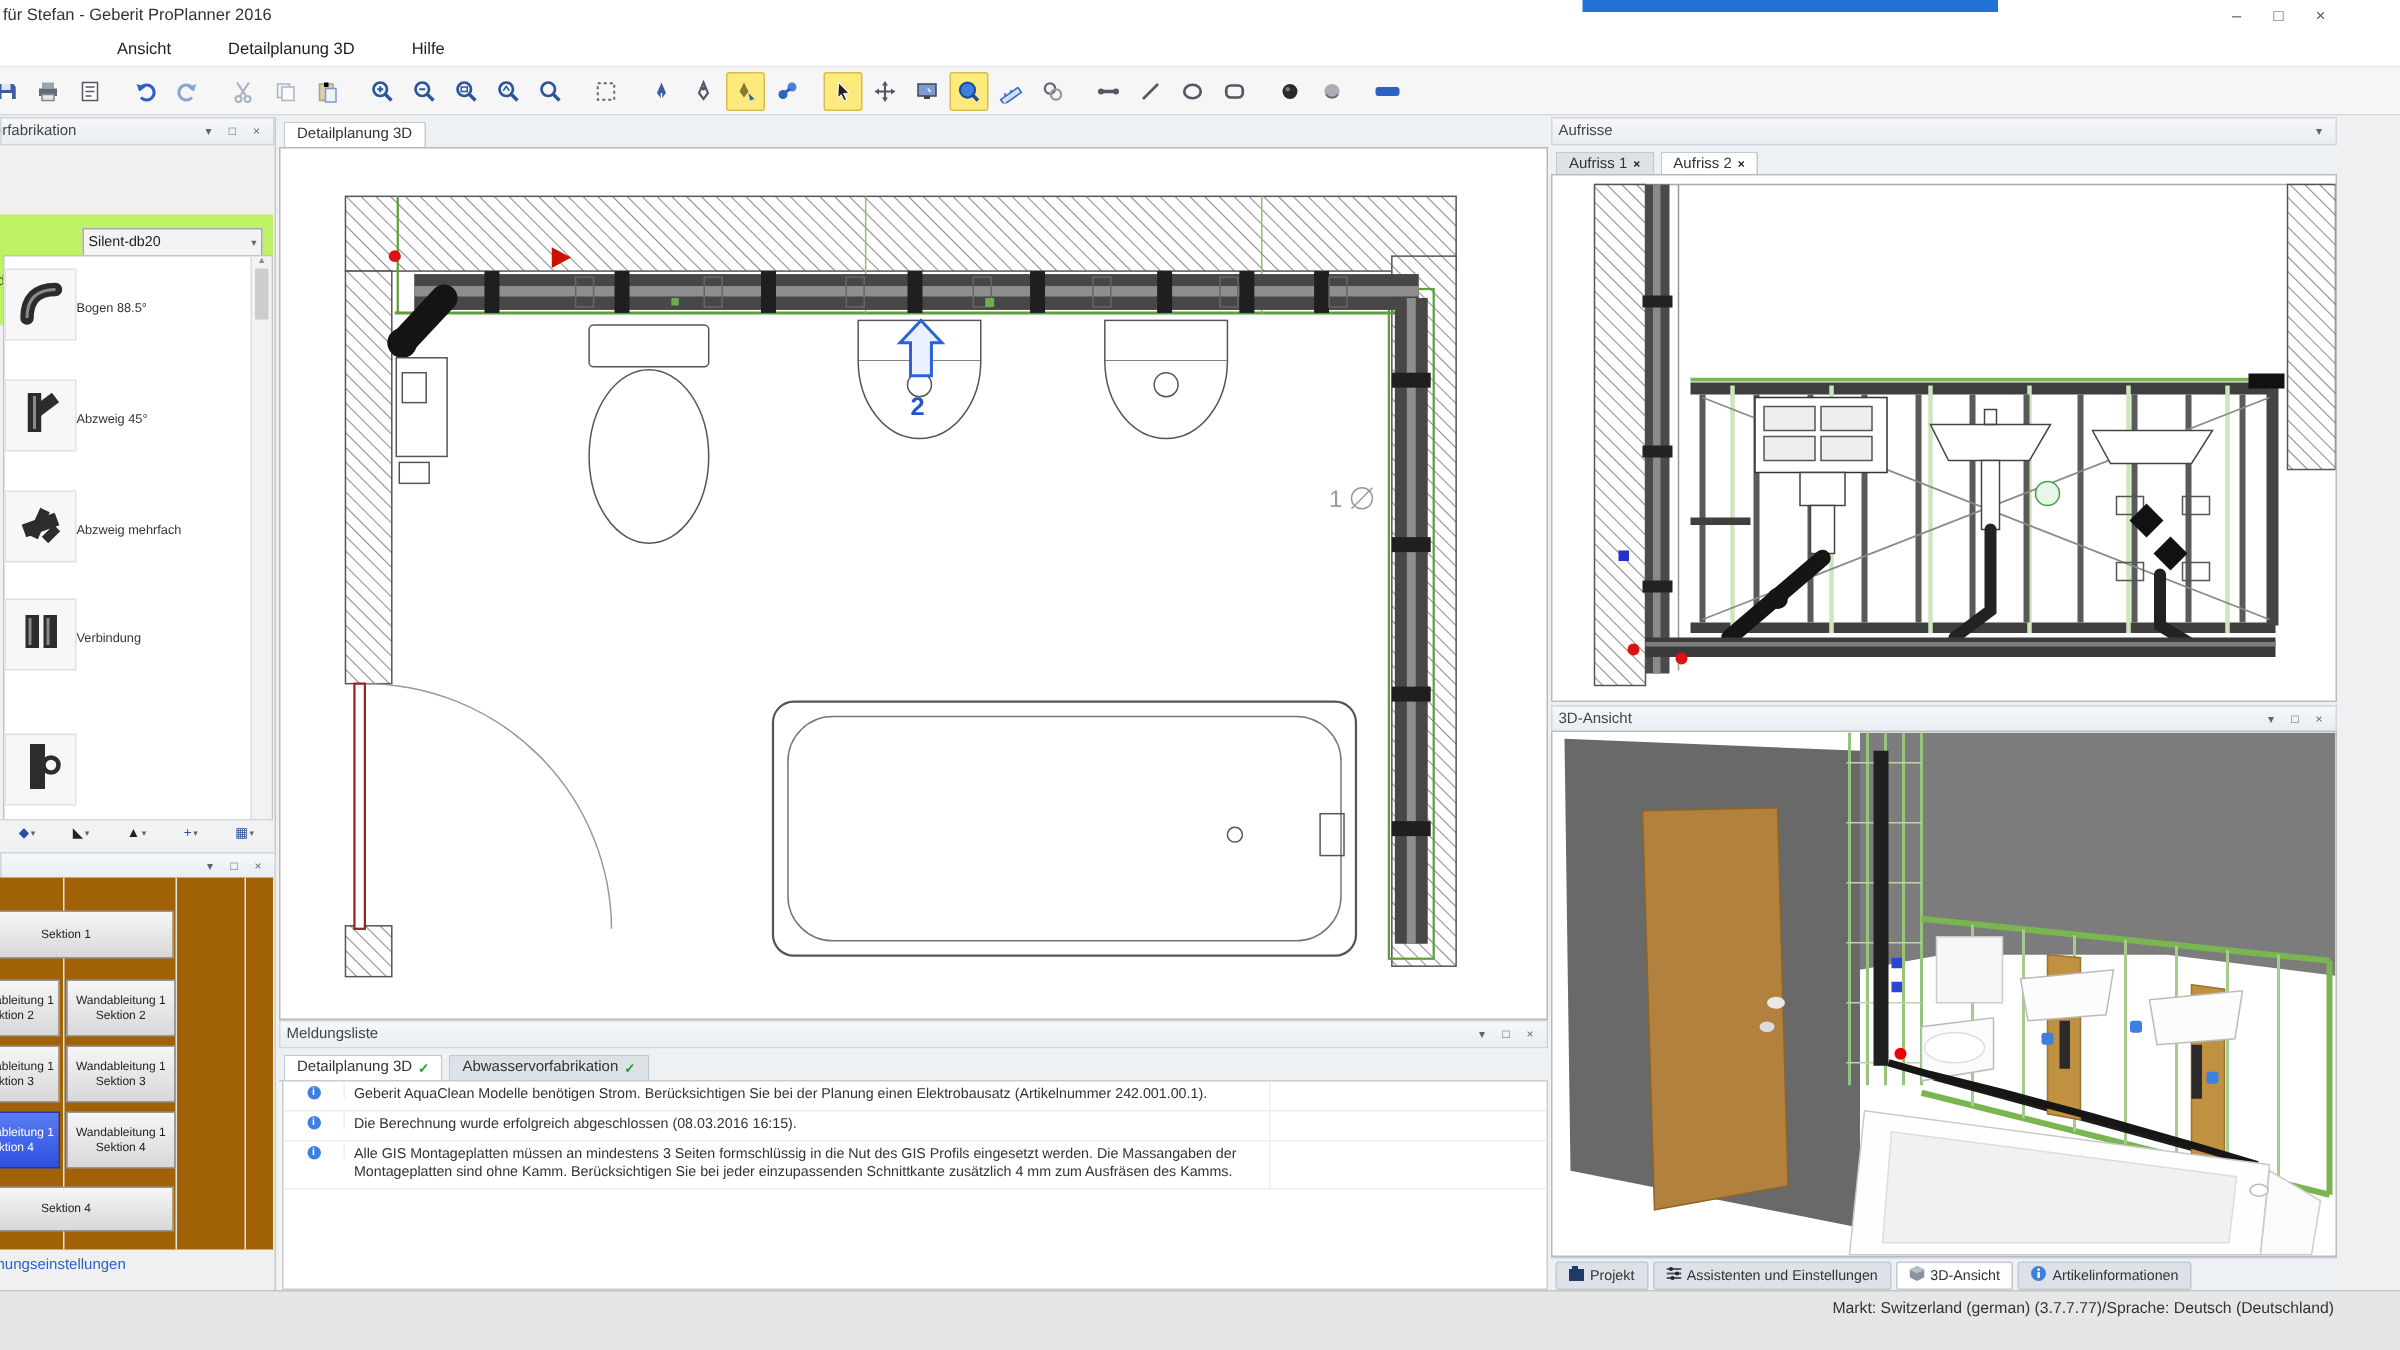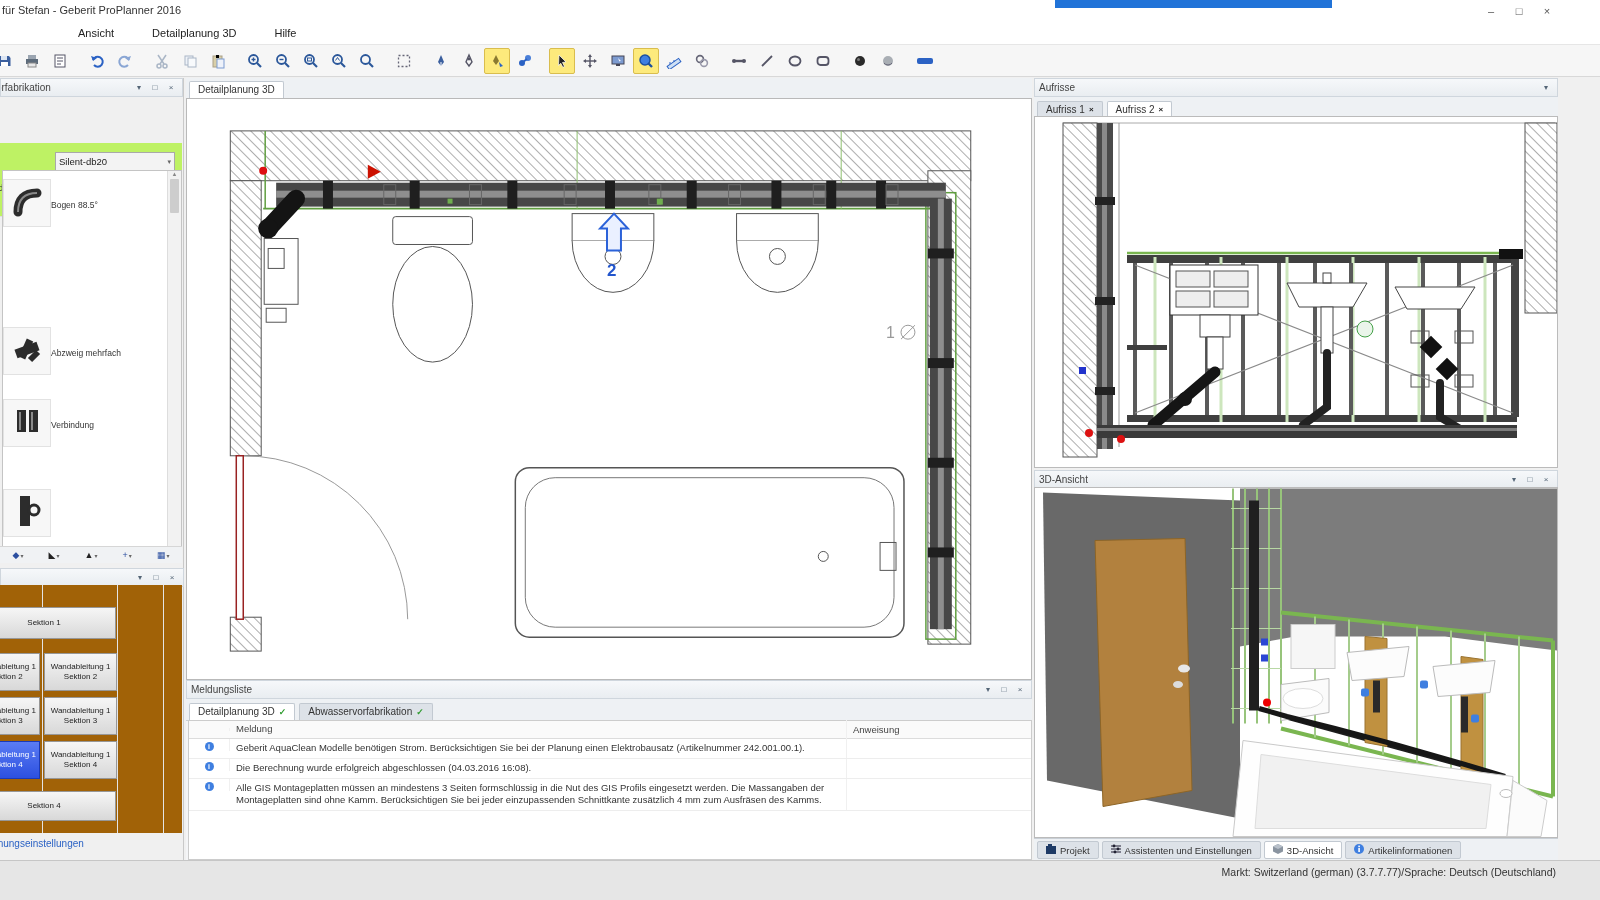--- a/index.html
+++ b/index.html
@@ -336,20 +336,30 @@
   <div class="listbox">
     <div class="litem" style="top:8px">
       <div class="tile">
           <span><svg width="34" height="34">
               <path d="M8,28 Q8,9 27,9" fill="none" stroke="#2c2c2c" stroke-width="9" stroke-linecap="round"></path>
               <path d="M8,28 Q8,9 27,9" fill="none" stroke="#8a8a8a" stroke-width="2"></path>
             </svg></span>
         </div>
       <div class="lbl">Bogen 88.5°</div>
     </div>
+    <div class="litem" style="top:82px">
+      <div class="tile">
+          <span><svg width="34" height="34">
+              <line x1="13" y1="4" x2="13" y2="30" stroke="#2c2c2c" stroke-width="9"></line>
+              <line x1="15" y1="16" x2="27" y2="7" stroke="#2c2c2c" stroke-width="8"></line>
+              <line x1="13" y1="6" x2="13" y2="28" stroke="#8a8a8a" stroke-width="2"></line>
+            </svg></span>
+        </div>
+      <div class="lbl">Abzweig 45°</div>
+    </div>
     <div class="litem" style="top:156px">
       <div class="tile">
           <span><svg width="34" height="34">
               <line x1="6" y1="22" x2="28" y2="14" stroke="#2c2c2c" stroke-width="9"></line>
               <line x1="12" y1="26" x2="20" y2="8" stroke="#2c2c2c" stroke-width="7"></line>
               <line x1="20" y1="28" x2="28" y2="20" stroke="#2c2c2c" stroke-width="6"></line>
             </svg></span>
         </div>
       <div class="lbl">Abzweig mehrfach</div>
     </div>
@@ -563,37 +573,32 @@
       <div class="tab active">
         <span>Detailplanung 3D</span>
           <span class="check">✓</span>
       </div>
       <div class="tab">
         <span>Abwasservorfabrikation</span>
           <span class="check">✓</span>
       </div>
     </div>
     <div class="msgtable">
-      <div class="mth">
-        <div class="c-ico"></div>
-        <div class="c-msg">Meldung</div>
-        <div class="c-anw">Anweisung</div>
-      </div>
       <div class="mtr">
         <div class="c-ico">
             <span class="infodot">i</span>
           </div>
         <div class="c-msg">Geberit AquaClean Modelle benötigen Strom. Berücksichtigen Sie bei der Planung einen Elektrobausatz (Artikelnummer 242.001.00.1).</div>
         <div class="c-anw"></div>
       </div>
       <div class="mtr">
         <div class="c-ico">
             <span class="infodot">i</span>
           </div>
-        <div class="c-msg">Die Berechnung wurde erfolgreich abgeschlossen (04.03.2016 16:08).</div>
+        <div class="c-msg">Die Berechnung wurde erfolgreich abgeschlossen (08.03.2016 16:15).</div>
         <div class="c-anw"></div>
       </div>
       <div class="mtr">
         <div class="c-ico">
             <span class="infodot">i</span>
           </div>
         <div class="c-msg">Alle GIS Montageplatten müssen an mindestens 3 Seiten formschlüssig in die Nut des GIS Profils eingesetzt werden. Die Massangaben der Montageplatten sind ohne Kamm. Berücksichtigen Sie bei jeder einzupassenden Schnittkante zusätzlich 4 mm zum Ausfräsen des Kamms.</div>
         <div class="c-anw"></div>
       </div>
     </div>

